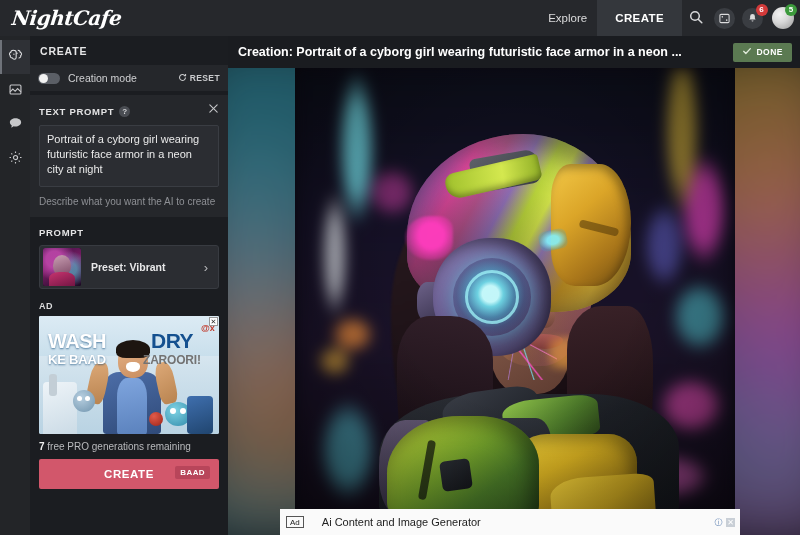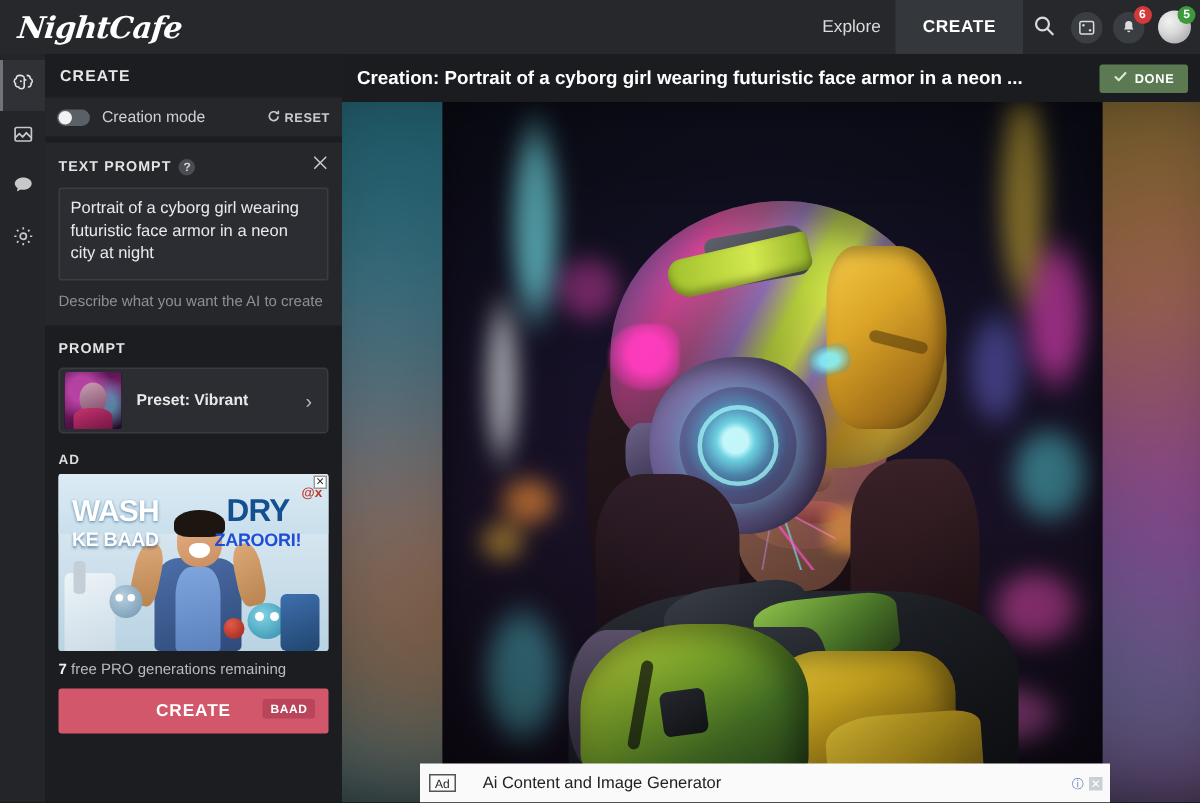--- a/index.html
+++ b/index.html
@@ -611,21 +611,21 @@
       <div class="adArt" style="left:131px;top:92px;width:6px;height:6px;background:#fff;border-radius:50%;"></div>
       <div class="adArt" style="left:141px;top:92px;width:6px;height:6px;background:#fff;border-radius:50%;"></div>
 
       <div class="adArt" style="left:110px;top:96px;width:14px;height:14px;background:radial-gradient(circle at 35% 30%,#e25b4a,#9b2318);border-radius:50%;"></div>
 
       <div class="adArt" style="left:148px;top:80px;width:26px;height:38px;background:linear-gradient(160deg,#3f6fae,#20456f);border-radius:4px;"></div>
 
       <div class="adArt" style="left:9px;top:14px;font-size:20px;font-weight:700;color:#fff;letter-spacing:-.5px;text-shadow:0 1px 2px rgba(0,60,110,.6);">WASH</div>
       <div class="adArt" style="left:9px;top:36px;font-size:13px;font-weight:700;color:#fff;letter-spacing:-.2px;text-shadow:0 1px 2px rgba(0,60,110,.6);">KE BAAD</div>
       <div class="adArt" style="left:112px;top:13px;font-size:21px;font-weight:700;color:#14508f;letter-spacing:-.5px;">DRY</div>
-      <div class="adArt" style="left:104px;top:37px;font-size:12px;font-weight:700;color:#1d4ed8;letter-spacing:-.2px;">ZAROORI!</div>
+      <div class="adArt" style="left:104px;top:37px;font-size:12px;font-weight:700;color:#737373;letter-spacing:-.2px;">ZAROORI!</div>
       <div class="adArt" style="left:162px;top:7px;font-size:9px;font-weight:700;color:#c0392b;">@x</div>
       <div id="adClose">✕</div>
     </div>
   </div>
 
   <div id="genRow">
     <span id="genCount">7</span><span> free PRO generations remaining</span>
   </div>
 
   <div id="bigCreate">

